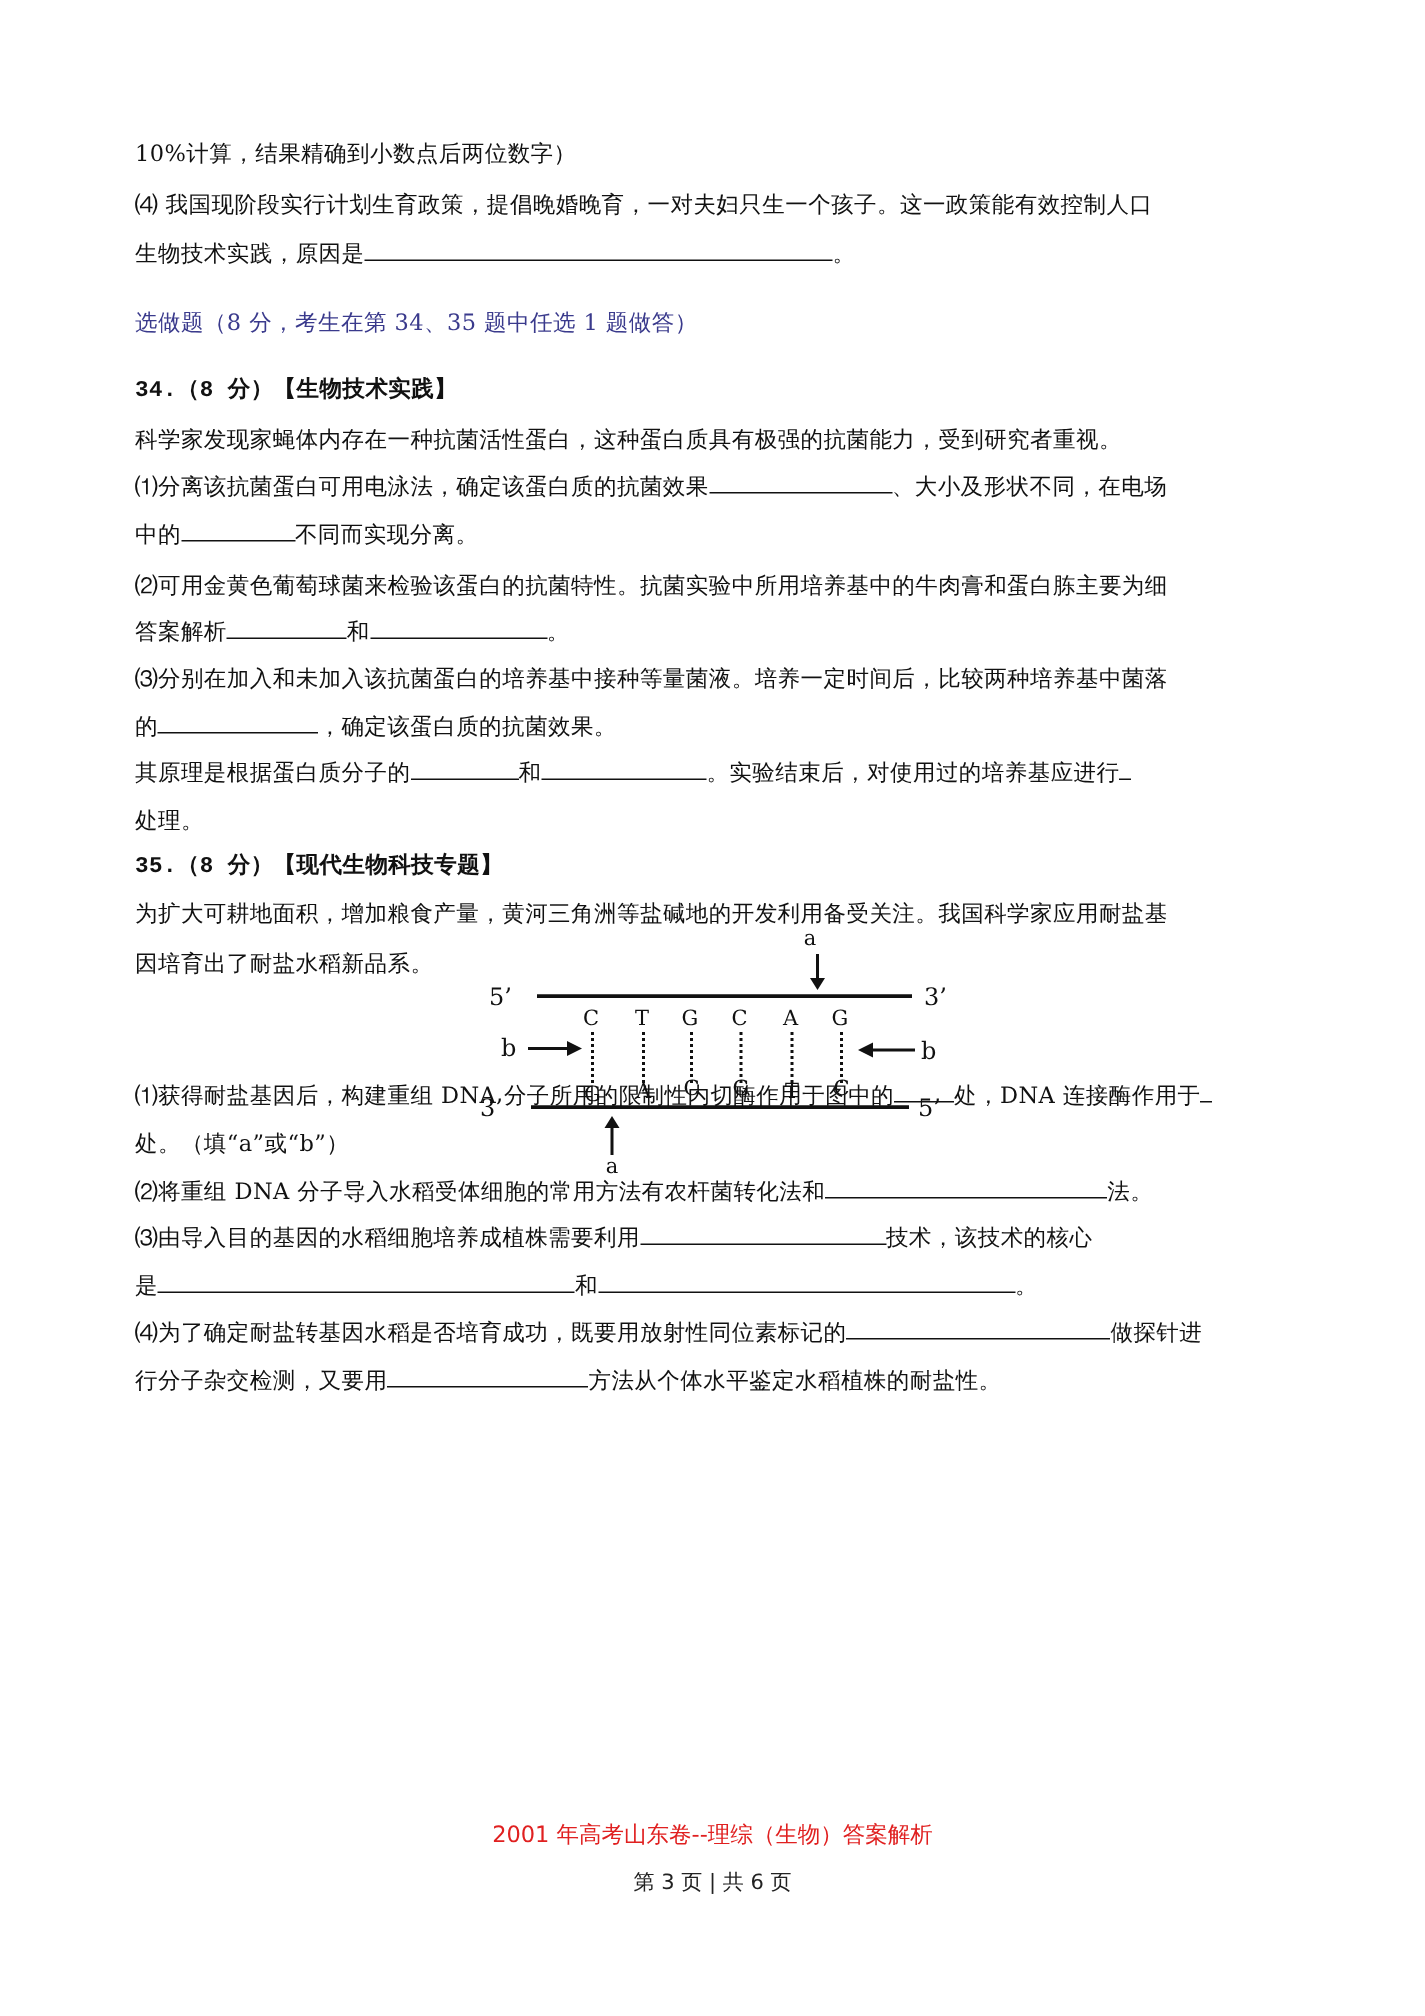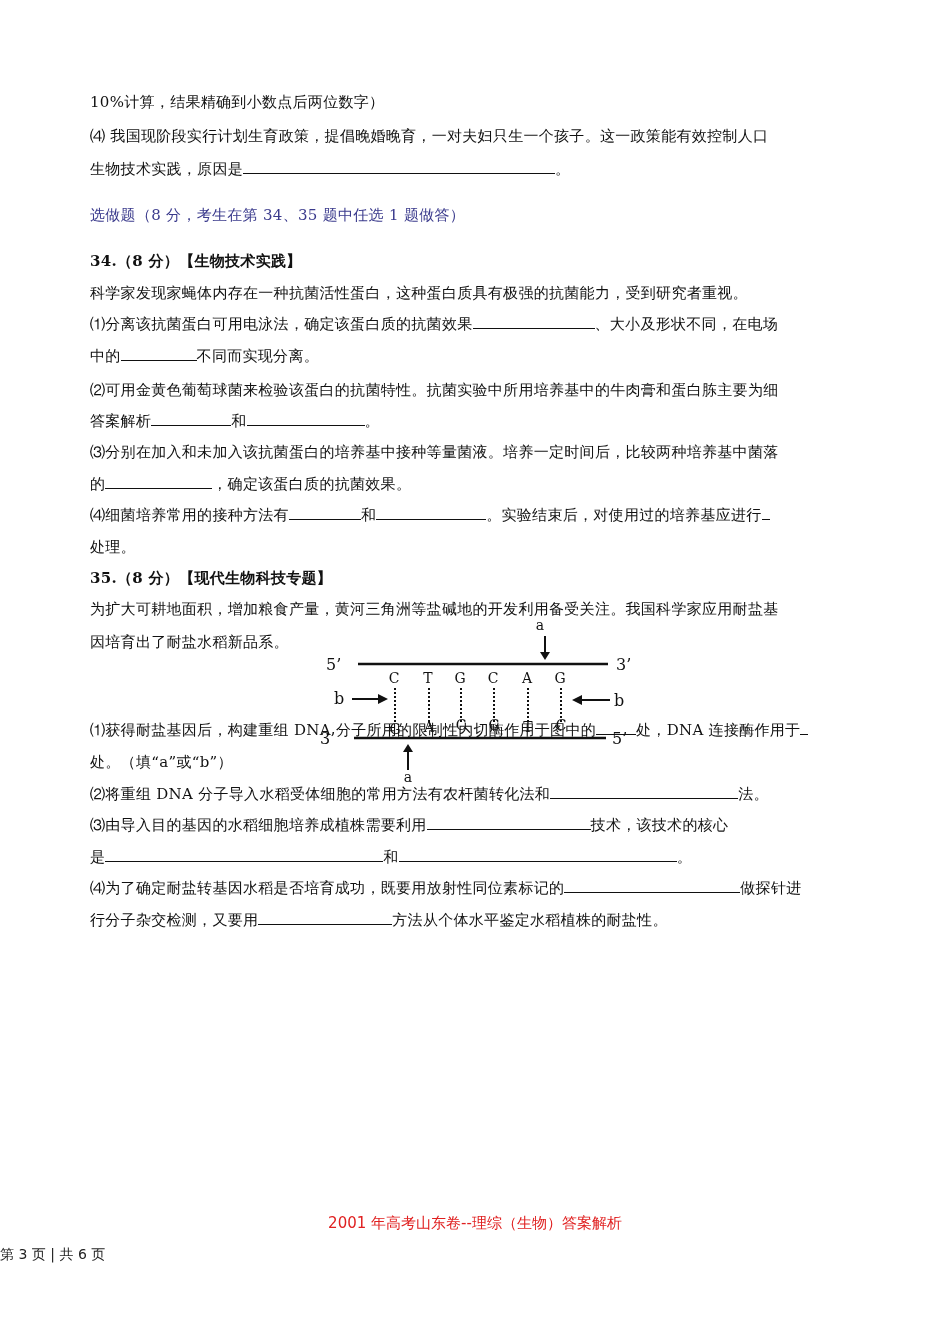--- a/index.html
+++ b/index.html
@@ -7,27 +7,27 @@
       width: 950px; height: 1344px; position: relative; overflow: hidden;
       font-family: "DejaVu Serif", "Liberation Serif", serif;
       color: #111;
     }
     .line {
       position: absolute; left: 90px; white-space: nowrap;
       font-size: 15px; line-height: 20px; letter-spacing: 0.3px;
     }
     .blank { display: inline-block; border-bottom: 1.3px solid #111; height: 14px; vertical-align: baseline; }
     .blue { color: #3a3a8c; }
-    .bold { font-weight: bold; }
+    .bold { font-weight: bold; font-family: Liberation Mono, monospace; }
     .footer-title {
       position: absolute; top: 1214px; left: 0; width: 950px; text-align: center;
       color: #e02020; font-size: 15px; font-family: "DejaVu Sans", "Liberation Sans", sans-serif;
     }
     .footer-page {
-      position: absolute; top: 1246px; left: 0; width: 950px; text-align: left;
+      position: absolute; top: 1246px; left: 0; width: 950px; text-align: center;
       color: #222; font-size: 14px; font-family: "DejaVu Sans", "Liberation Sans", sans-serif;
     }
     #dna { position: absolute; left: 318px; top: 618px; }
     #dna text { font-family: "DejaVu Serif", "Liberation Serif", serif; fill: #111; }
   </style>
 </head>
 <body>
 
 <div class="line" style="top:92px"><span>10%计算，结果精确到小数点后两位数字）</span></div>
 <div class="line" style="top:126px"><span>⑷ 我国现阶段实行计划生育政策，提倡晚婚晚育，一对夫妇只生一个孩子。这一政策能有效控制人口</span></div>
@@ -47,21 +47,21 @@
 </div>
 <div class="line" style="top:380px">⑵可用金黄色葡萄球菌来检验该蛋白的抗菌特性。抗菌实验中所用培养基中的牛肉膏和蛋白胨主要为细</div>
 <div class="line" style="top:411px">
   <span>答案解析</span><span class="blank" style="width:80px"></span><span>和</span><span class="blank" style="width:118px"></span><span>。</span>
 </div>
 <div class="line" style="top:442px">⑶分别在加入和未加入该抗菌蛋白的培养基中接种等量菌液。培养一定时间后，比较两种培养基中菌落</div>
 <div class="line" style="top:474px">
   <span>的</span><span class="blank" style="width:107px"></span><span>，确定该蛋白质的抗菌效果。</span>
 </div>
 <div class="line" style="top:505px">
-  <span>⑷细菌培养常用的接种方法有</span><span class="blank" style="width:72px"></span><span>和</span><span class="blank" style="width:110px"></span><span>。实验结束后，对使用过的培养基应进行</span><span class="blank" style="width:8px"></span>
+  <span>其原理是根据蛋白质分子的</span><span class="blank" style="width:72px"></span><span>和</span><span class="blank" style="width:110px"></span><span>。实验结束后，对使用过的培养基应进行</span><span class="blank" style="width:8px"></span>
 </div>
 <div class="line" style="top:537px">处理。</div>
 
 <div class="line bold" style="top:568px">35.（8 分）【现代生物科技专题】</div>
 <div class="line" style="top:599px">为扩大可耕地面积，增加粮食产量，黄河三角洲等盐碱地的开发利用备受关注。我国科学家应用耐盐基</div>
 <div class="line" style="top:632px">因培育出了耐盐水稻新品系。</div>
 
 <svg id="dna" width="330" height="165" viewBox="0 0 330 165">
 
   <text x="222" y="12" font-size="14" text-anchor="middle">a</text>

